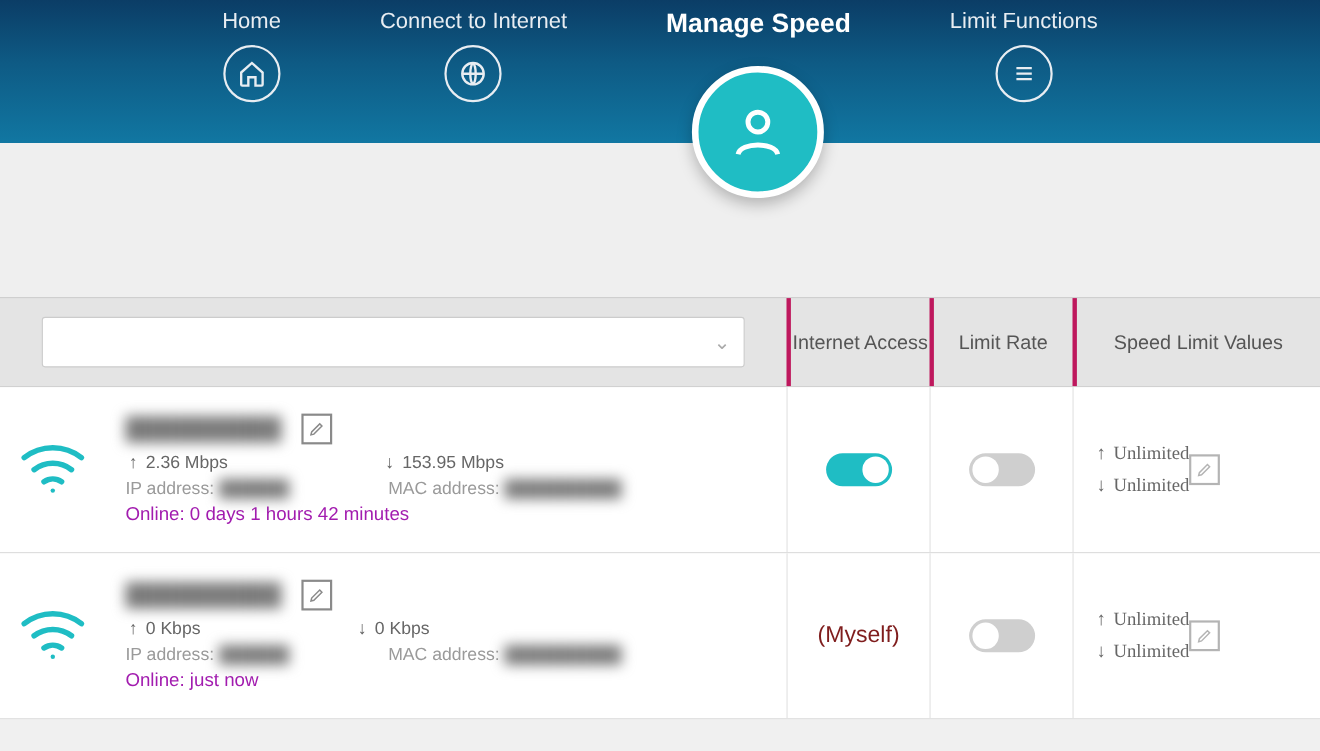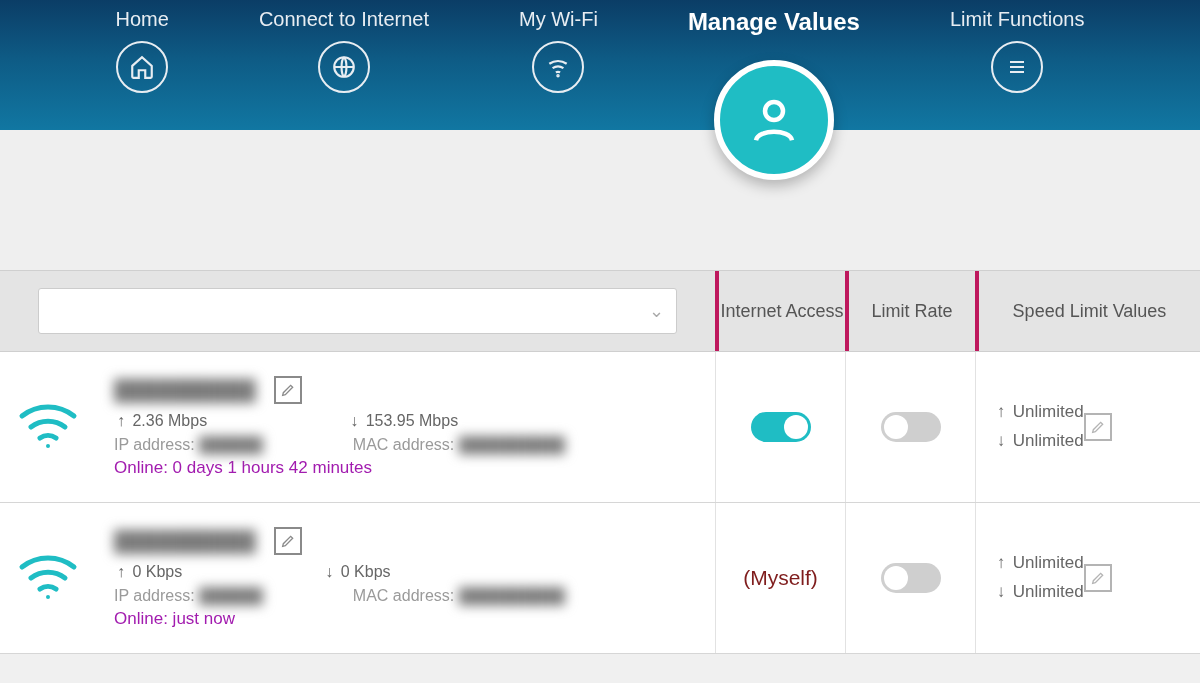--- a/index.html
+++ b/index.html
@@ -149,21 +149,21 @@
     width: 24px; height: 24px; border-radius: 50%; background: #fff;
     position: absolute; top: 3px; left: 3px;
   }
   .toggle.on { background: #1fbdc4; }
   .toggle.on .knob { left: auto; right: 3px; }
 
   .myself { color: #7f1d1d; font-size: 21px; }
 
   .limits {
     display: flex; align-items: center; 
-    width: 100%; padding: 0 14px 0 18px;
+    width: 100%; padding: 0 14px 0 18px; font-family: Liberation Serif, serif;
   }
   .limits .vals { color:#666; font-size:17px; line-height:1.7; }
   .limits .edit-icon { color:#b4b4b4; border-color:#b4b4b4; }
   .arrow { display:inline-block; width:14px; text-align:center; }
 </style>
 </head>
 <body>
 
 <div class="topbar">
   <div class="nav-row">
@@ -180,32 +180,23 @@
     <div class="nav-item">
       <span>Connect to Internet</span>
       <span class="nav-icon-ring">
         <svg width="26" height="26" viewBox="0 0 24 24">
             <circle cx="12" cy="12" r="9"></circle>
             <path d="M3 12h18M12 3c3 3 3 15 0 18M12 3c-3 3-3 15 0 18"></path>
           </svg>
       </span>
     </div>
 
-    <div class="nav-item">
-      <span>My Wi-Fi</span>
-      <span class="nav-icon-ring">
-        <svg width="26" height="26" viewBox="0 0 24 24">
-            <path d="M4 9a14 14 0 0 1 16 0M7 13a9 9 0 0 1 10 0M10 17a4 4 0 0 1 4 0"></path>
-            <circle cx="12" cy="20" r="0.6" fill="#e8edf2"></circle>
-          </svg>
-      </span>
-    </div>
 
     <div class="nav-item active">
-      <span>Manage Values</span>
+      <span>Manage Speed</span>
       <span class="nav-icon-ring">
         <svg width="54" height="54" viewBox="0 0 24 24" stroke-width="1.6">
             <circle cx="12" cy="8" r="4"></circle>
             <path d="M4 21c1-5 15-5 16 0"></path>
           </svg>
       </span>
     </div>
 
     <div class="nav-item">
       <span>Limit Functions</span>

